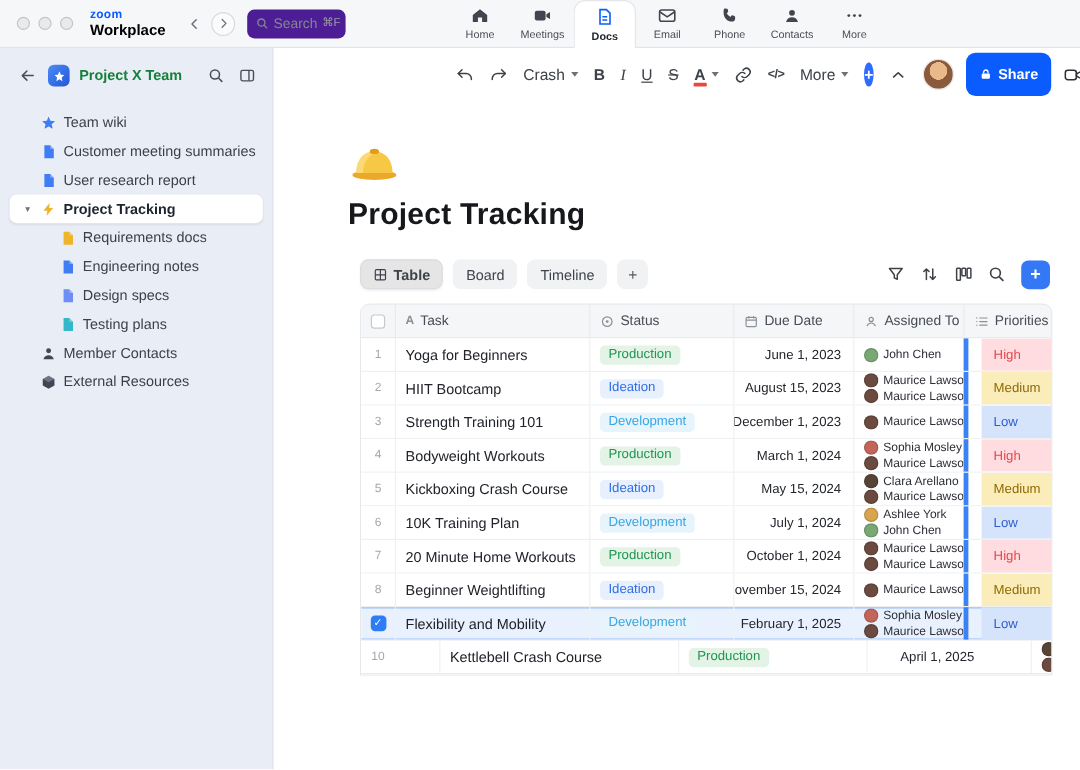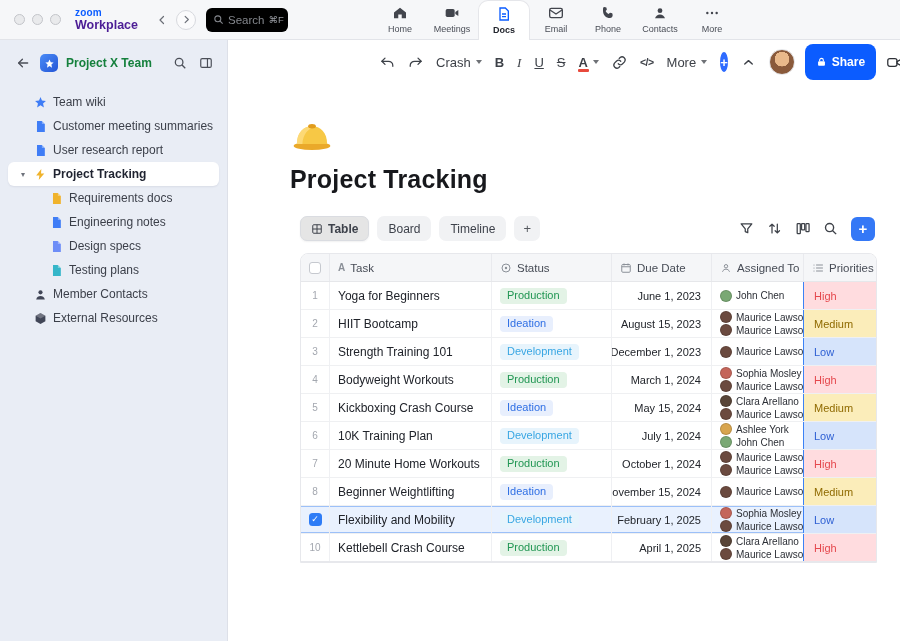--- a/index.html
+++ b/index.html
@@ -6,24 +6,24 @@
   body{width:900px;height:642px;overflow:hidden;font-family:"Liberation Sans","DejaVu Sans",sans-serif;-webkit-font-smoothing:antialiased;color:#23262e;}
   svg{display:block;}
   .caret{display:inline-block;width:0;height:0;border-left:3.5px solid transparent;border-right:3.5px solid transparent;border-top:4px solid currentColor;margin-left:3px;opacity:.75;}
 
   
   .titlebar{height:40px;background:#f6f7f9;border-bottom:1px solid #e2e4e9;display:flex;align-items:center;padding:0 10px;box-sizing:border-box;}
   .traffic{display:flex;gap:7px;margin:0 14px 0 4px;}
   .light{width:11px;height:11px;border-radius:50%;border:1px solid #c3c5ca;background:#e9eaec;box-sizing:border-box;}
   .logo{display:flex;flex-direction:column;line-height:1;margin-right:14px;}
   .logo-zoom{color:#0b5cff;font-weight:700;font-size:10px;letter-spacing:.2px;}
-  .logo-wp{color:#4c1d95;font-weight:700;font-size:12.5px;margin-top:1px;}
+  .logo-wp{color:#000000;font-weight:700;font-size:12.5px;margin-top:1px;}
   .nav-btn{width:20px;height:20px;display:flex;align-items:center;justify-content:center;color:#6a6e76;background:none;border:none;padding:0;margin-right:4px;}
   .nav-btn.fwd{border:1px solid #d7d9de;border-radius:50%;background:#fbfbfc;}
-  .search-pill{margin-left:6px;width:82px;height:24px;background:#000000;border-radius:6px;display:flex;align-items:center;padding:0 7px;gap:4px;color:#84878d;font-size:11.5px;box-sizing:border-box;}
+  .search-pill{margin-left:6px;width:82px;height:24px;background:#4c1d95;border-radius:6px;display:flex;align-items:center;padding:0 7px;gap:4px;color:#84878d;font-size:11.5px;box-sizing:border-box;}
   .search-pill .kbd{margin-left:auto;font-size:9.5px;color:#9a9da3;}
   .app-tabs{margin-left:86px;display:flex;height:40px;align-items:stretch;}
   .tab{width:52px;display:flex;flex-direction:column;align-items:center;justify-content:center;gap:3px;color:#42454d;cursor:default;}
   .tab .tab-icon svg{width:16px;height:16px;}
   .tab-label{font-size:9px;color:#4a4e57;}
   .tab.active{background:#fff;border:1px solid #e5e6ea;border-bottom:none;border-radius:10px 10px 0 0;box-sizing:border-box;}
   .tab.active .tab-icon{color:#0b5cff;}
   .tab.active .tab-label{color:#23262e;font-weight:600;}
 
   
@@ -83,35 +83,35 @@
   
   .grid-table{width:575px;margin:12px 0 0 10px;border:1px solid #e7e8ec;border-radius:8px 8px 0 0;overflow:hidden;box-sizing:content-box;}
   .thead,.trow{display:grid;grid-template-columns:28px 162px 120px 100px 92px 73px;}
   .thead{background:#f5f6f8;height:27px;border-bottom:1px solid #e6e7ea;font-size:11.5px;color:#474c56;}
   .th{display:flex;align-items:center;gap:5px;padding-left:8px;border-left:1px solid #e9eaee;box-sizing:border-box;}
   .th:first-child{border-left:none;justify-content:center;padding-left:0;}
   .th-icon{color:#8b9098;font-size:10px;font-weight:700;display:flex;align-items:center;}
   .th-icon svg{width:12px;height:12px;}
   .hcheck{width:12px;height:12px;border:1.5px solid #c6c9cf;border-radius:3px;background:#fff;box-sizing:border-box;}
   .trow{height:27px;border-bottom:1px solid #eff0f2;font-size:12px;background:#fff;}
-  .trow:last-child{border-bottom:1px solid #e7e8ec;}
+  .trow:last-child{border-bottom:1px solid #e7e8ec;gap:37px;}
   .td{display:flex;align-items:center;padding-left:8px;border-left:1px solid #eff0f3;box-sizing:border-box;overflow:hidden;}
   .td.first{border-left:none;justify-content:center;padding-left:0;}
   .rownum{color:#a3a7af;font-size:10px;}
   .checkbox{width:13px;height:13px;border-radius:3.5px;background:#2e7cf6;color:#fff;display:none;align-items:center;justify-content:center;font-size:9px;line-height:1;}
   .trow.selected{background:#e9f1fe;box-shadow:inset 0 1px 0 #9cc0f8, inset 0 -1px 0 #9cc0f8;}
   .trow.selected .checkbox{display:flex;}
   .task-label{color:#20232a;white-space:nowrap;}
   .status-badge{padding:2.5px 7px;border-radius:4px;font-size:11px;line-height:1;white-space:nowrap;}
   .td.due{justify-content:flex-end;padding-right:10px;color:#23262c;font-size:11px;white-space:nowrap;}
   .td.assignees{flex-direction:column;align-items:flex-start;justify-content:center;gap:1px;padding:1px 0 1px 8px;}
   .assignee{display:flex;align-items:center;gap:4px;height:12px;}
   .avatar{width:12px;height:12px;border-radius:50%;flex:none;border:.5px solid rgba(0,0,0,.15);box-sizing:border-box;}
   .aname{font-size:10px;color:#2c2f36;white-space:nowrap;}
-  .td.priority{padding-left:0;border-left:1px solid #3b82f6;}
+  .td.priority{padding-left:11px;border-left:4px solid #3b82f6;}
   .priority-fill{width:100%;height:100%;display:flex;align-items:center;padding-left:10px;font-size:11px;box-sizing:border-box;}
 </style>
 </head>
 <body>
 
 <div class="app">
 
   <header class="titlebar">
     <div class="traffic">
       <span class="light"></span>

